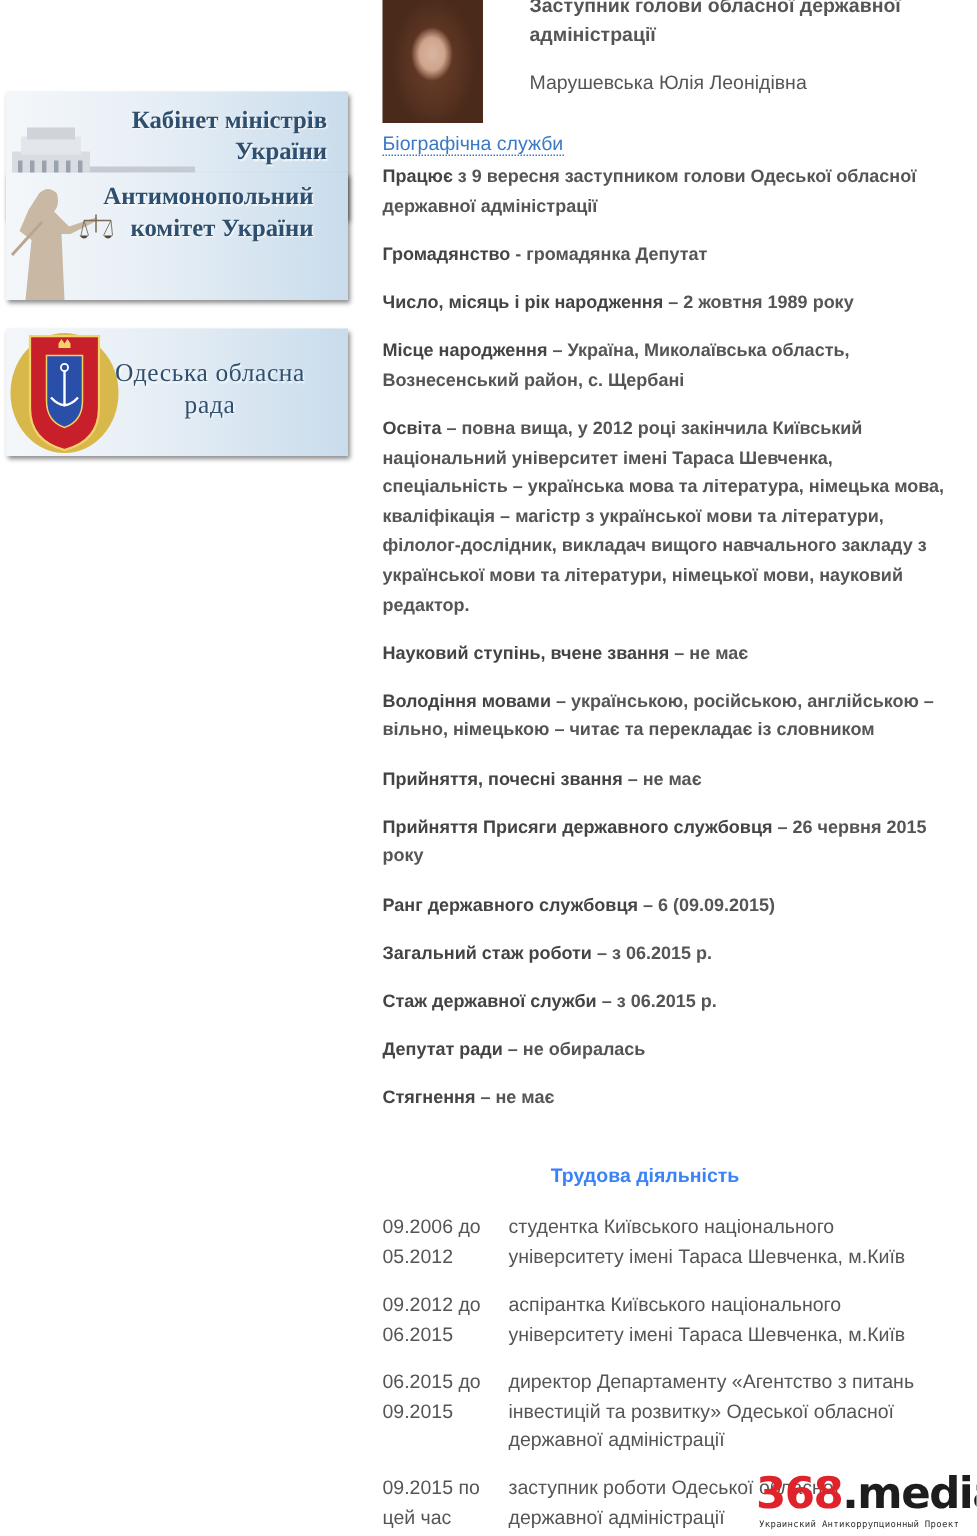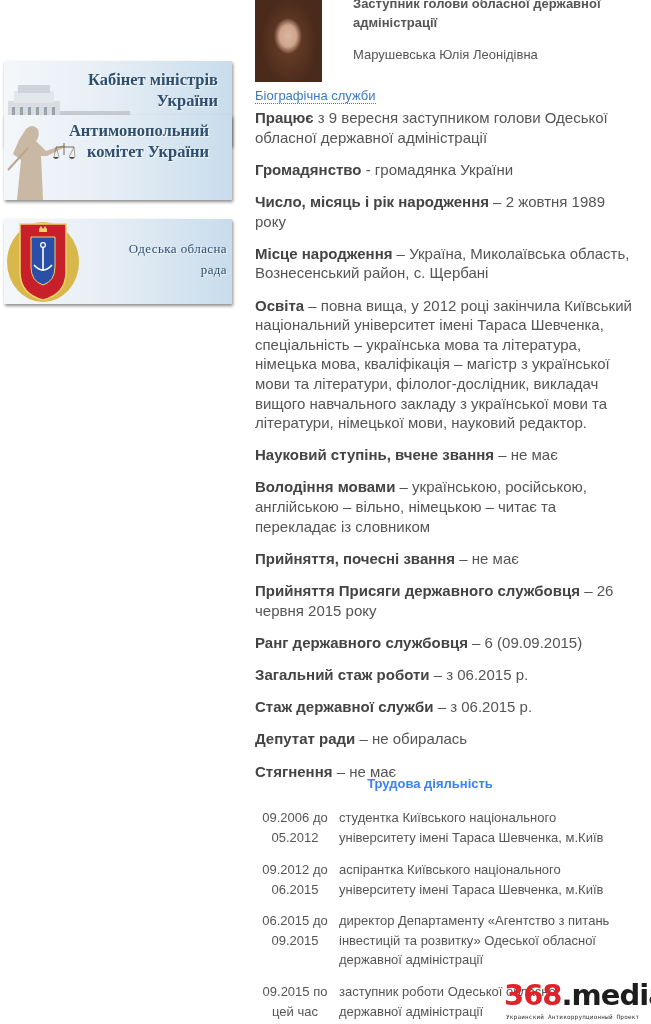--- a/index.html
+++ b/index.html
@@ -17,21 +17,21 @@
     position: absolute; right: 14px; text-align: right;
     font-family: "Liberation Serif", serif; font-weight: bold;
     color: #2f4f6e; font-size: 16.5px; line-height: 21px;
     text-shadow: 1px 1px 1px rgba(255,255,255,0.8);
   }
   #banner-cabinet { top: 13px; margin-top: 48px; }
   #banner-cabinet .btitle { top: 8px; }
   #banner-amcu { top: 115px; }
   #banner-amcu .btitle { top: 5px; right: 23px; }
   #banner-rada { top: 219px; }
-  #banner-rada .btitle { top: 19px; right: 5px; text-align: right; font-weight: normal; font-size: 13px; letter-spacing: 0.4px; width: 150px; }
+  #banner-rada .btitle { top: 19px; right: 17px; text-align: center; font-weight: normal; font-size: 17px; letter-spacing: 0.4px; width: 150px; }
 
   
   .photo {
     position: absolute; left: 255px; top: 0px; width: 67px; height: 82px;
     background:
       radial-gradient(ellipse 14px 18px at 33px 36px, #d9b6a1 0%, #cfa48c 60%, rgba(0,0,0,0) 100%),
       radial-gradient(ellipse 28px 44px at 34px 42px, #6b3f28 0%, #5a3422 60%, #4a2a1b 100%),
       linear-gradient(180deg, #efeae6 0%, #e6dfda 100%);
   }
   .post-title {
@@ -40,30 +40,30 @@
   }
   .person-name {
     position: absolute; left: 353px; top: 47px; font-size: 13px; color: #555555;
   }
   .bio-link {
     position: absolute; left: 255px; top: 88px; font-size: 13px; color: #3a79c4;
     text-decoration: none; border-bottom: 1px dotted #3a79c4; line-height: 15px;
   }
 
   .content { position: absolute; left: 255px; top: 108px; width: 380px; }
-  .para { font-size: 15px; line-height: 19.6px; color: #555555; margin-bottom: 12.6px; }
+  .para { font-size: 12px; line-height: 19.6px; color: #555555; margin-bottom: 12.6px; font-weight: bold; }
   .para b { color: #444444; }
 
   .section-title {
     position: absolute; left: 255px; top: 776px; width: 350px; text-align: center;
     font-weight: bold; font-size: 13px; color: #3b82f6;
   }
 
   .work { position: absolute; left: 255px; width: 370px; font-size: 13px; line-height: 19.6px; color: #555555; }
-  .work .period { position: absolute; left: 0; width: 80px; text-align: center; }
+  .work .period { position: absolute; left: 0; width: 80px; }
   .work .desc { position: absolute; left: 84px; width: 280px; }
 
   .watermark {
     position: absolute; left: 500px; top: 980px; width: 151px; height: 44px;
   }
   .watermark .brand {
     position: absolute; left: 4px; top: -2px; font-family: "DejaVu Sans", sans-serif;
     font-weight: bold; font-size: 29px; letter-spacing: -1px; line-height: 34px;
   }
   .watermark .brand .num { color: #e0232a; }
@@ -149,21 +149,21 @@
   </div>
 </div>
 
 <div class="photo"></div>
 <div class="post-title">Заступник голови обласної державної адміністрації</div>
 <div class="person-name">Марушевська Юлія Леонідівна</div>
 <a class="bio-link">Біографічна служби</a>
 
 <div class="content">
   <p class="para"><b>Працює</b><span> з 9 вересня заступником голови Одеської обласної державної адміністрації</span></p>
-  <p class="para"><b>Громадянство</b><span> - громадянка України</span></p>
+  <p class="para"><b>Громадянство</b><span> - громадянка Депутат</span></p>
   <p class="para"><b>Число, місяць і рік народження</b><span> – 2 жовтня 1989 року</span></p>
   <p class="para"><b>Місце народження</b><span> – Україна, Миколаївська область, Вознесенський район, с. Щербані</span></p>
   <p class="para"><b>Освіта</b><span> – повна вища, у 2012 році закінчила Київський національний університет імені Тараса Шевченка, спеціальність – українська мова та література, німецька мова, кваліфікація – магістр з української мови та літератури, філолог-дослідник, викладач вищого навчального закладу з української мови та літератури, німецької мови, науковий редактор.</span></p>
   <p class="para"><b>Науковий ступінь, вчене звання</b><span> – не має</span></p>
   <p class="para"><b>Володіння мовами</b><span> – українською, російською, англійською – вільно, німецькою – читає та перекладає із словником</span></p>
   <p class="para"><b>Прийняття, почесні звання</b><span> – не має</span></p>
   <p class="para"><b>Прийняття Присяги державного службовця</b><span> – 26 червня 2015 року</span></p>
   <p class="para"><b>Ранг державного службовця</b><span> – 6 (09.09.2015)</span></p>
   <p class="para"><b>Загальний стаж роботи</b><span> – з 06.2015 р.</span></p>
   <p class="para"><b>Стаж державної служби</b><span> – з 06.2015 р.</span></p>

